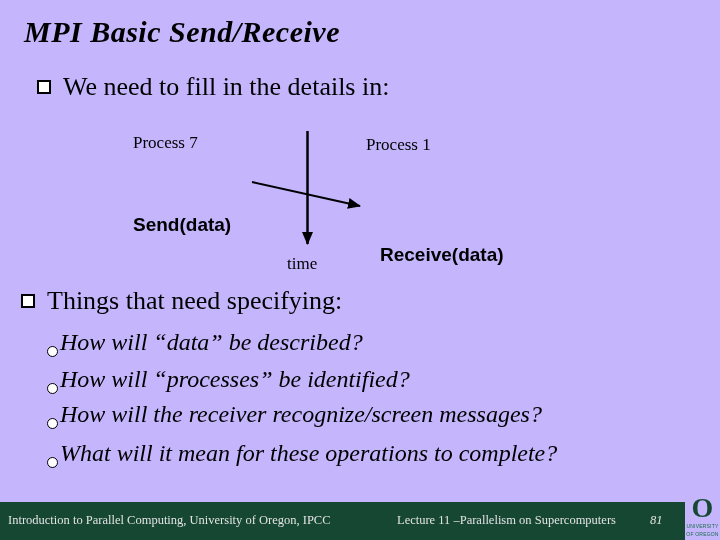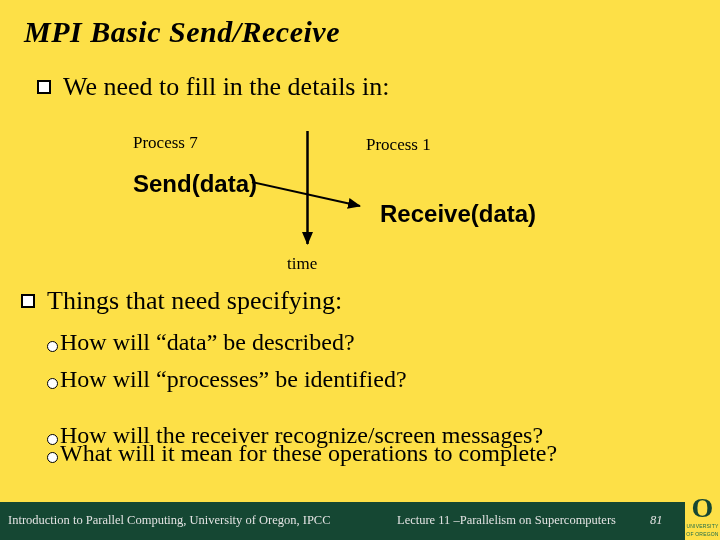--- a/index.html
+++ b/index.html
@@ -1,51 +1,51 @@
 <!DOCTYPE html>
 <html><head>
 <meta charset="utf-8">
 <style>
   html,body{margin:0;padding:0;background:#888;}
   .slide{
-    position:relative;width:720px;height:540px;background:#fde047;
+    position:relative;width:720px;height:540px;background:#c4b5fd;
     overflow:hidden;font-family:"Liberation Serif",serif;color:#000;
   }
   
   .title{
     position:absolute;left:24px;top:15px;
     font-size:30px;font-weight:bold;font-style:italic;
     letter-spacing:0.5px;white-space:nowrap;
   }
   
   .bullet-row{position:absolute;left:21px;display:flex;align-items:flex-start;}
   .bullet-row .sq{
     flex:0 0 auto;width:10px;height:10px;border:2px solid #000;
     margin-top:9px;margin-right:12px;background:#fff;
   }
   .bullet-row .btext{font-size:26px;line-height:32px;white-space:nowrap;}
   .b1{top:71px;padding-left:16px;}
   .b2{top:285px;}
   
-  .sub-row{position:absolute;left:47px;display:flex;align-items:center;}
+  .sub-row{position:absolute;left:47px;display:flex;align-items:flex-end;font-style:italic;}
   .sub-row .ci{
     flex:0 0 auto;width:9px;height:9px;border:1.5px solid #000;border-radius:50%;
     margin-top:9px;margin-right:2px;background:#fff;
   }
   .sub-row .stext{font-size:24px;line-height:30px;white-space:nowrap;}
   .s0{top:327px;}
   .s1{top:364px;}
-  .s2{top:420px;}
+  .s2{top:399px;}
   .s3{top:438px;}
   
   .dg-label{position:absolute;white-space:nowrap;}
   .proc{font-size:17px;}
   .p0{left:133px;top:133px;}
   .p1{left:366px;top:135px;}
-  .op{font-family:"Liberation Sans",sans-serif;font-weight:bold;font-size:24px;}
+  .op{font-family:"Liberation Sans",sans-serif;font-weight:bold;font-size:19px;margin-top:44px;}
   .send{left:133px;top:170px;}
   .recv{left:380px;top:200px;}
   .time{left:287px;top:254px;font-size:17px;}
   .arrows{position:absolute;left:0;top:0;width:720px;height:540px;pointer-events:none;}
   
   .footer-bar{
     position:absolute;left:0;top:502px;width:685px;height:50px;
     background:#154733;
   }
   .f-item{position:absolute;top:11px;font-size:12.5px;color:#e3e3e3;white-space:nowrap;}

